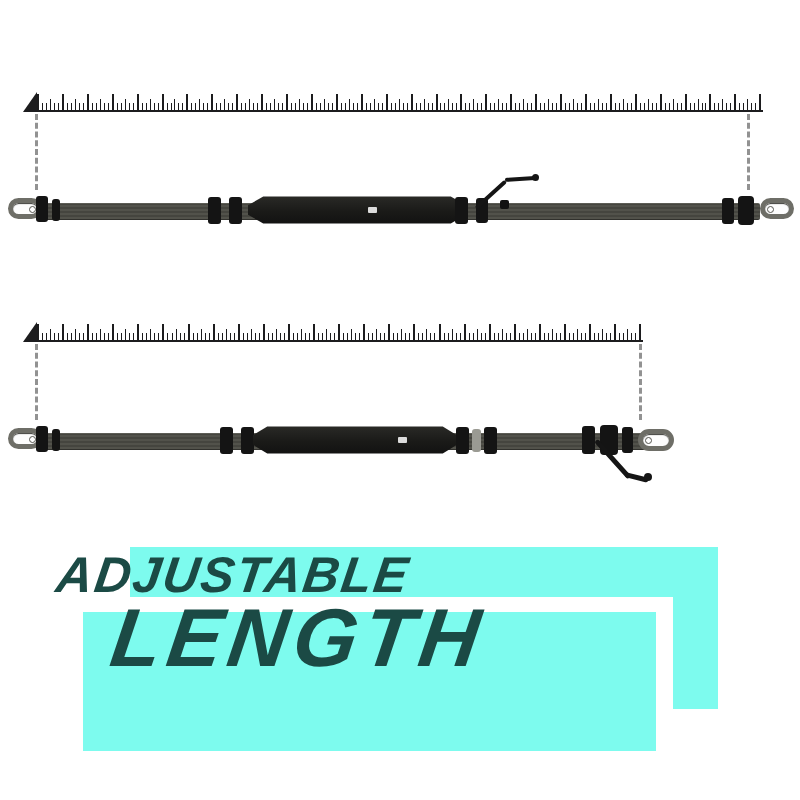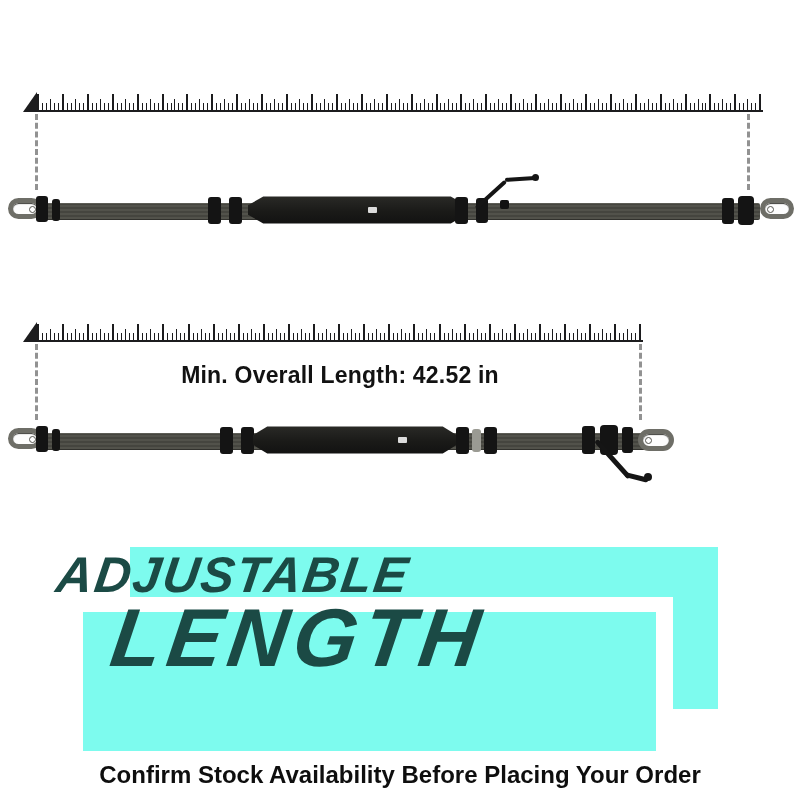--- a/index.html
+++ b/index.html
@@ -403,21 +403,20 @@
       <div class="tick t"></div>
       <div class="tick s"></div>
       <div class="tick s"></div>
       <div class="tick m"></div>
       <div class="tick s"></div>
       <div class="tick s"></div>
       <div class="tick t"></div>
     </div>
   <div class="dash" style="left:35px;top:344px;height:76px;"></div>
   <div class="dash" style="left:639px;top:344px;height:76px;"></div>
-  <div class="measure-label" style="left:37px;top:362px;width:606px;">Min. Overall Length: 42.52 in</div>
 
   <div class="strap" style="left:8px;top:420px;width:672px;height:78px;">
     <div class="webbing" style="left:30px;top:13px;width:608px;height:15px;"></div>
     <div class="hook" style="left:0px;top:8px;width:24px;height:11px;">
       <div class="hole" style="left:16px;top:3px;"></div>
     </div>
     <div class="clip" style="left:28px;top:6px;width:12px;height:26px;"></div>
     <div class="clip" style="left:44px;top:9px;width:8px;height:22px;"></div>
     <div class="clip" style="left:212px;top:7px;width:13px;height:27px;"></div>
     <div class="clip" style="left:233px;top:7px;width:13px;height:27px;"></div>
@@ -436,15 +435,14 @@
     <div class="cord" style="left:617px;top:52px;width:24px;height:5px;transform:rotate(14deg);transform-origin:left center;"></div>
     <div class="cordcap" style="left:636px;top:53px;width:8px;height:8px;"></div>
   </div>
 
   <div class="accent" style="left:130px;top:547px;width:588px;height:50px;background:#7dfbee;"></div>
   <div class="accent" style="left:673px;top:597px;width:45px;height:112px;background:#7dfbee;"></div>
   <div class="accent" style="left:83px;top:612px;width:573px;height:139px;background:#7dfbee;"></div>
   <div class="headline-word word1" style="color:#1b4a45;">ADJUSTABLE</div>
   <div class="headline-word word2" style="color:#1b4a45;">LENGTH</div>
 
-  <div class="footer-note">Confirm Stock Availability Before Placing Your Order</div>
 
 </div>
 
 </body></html>

